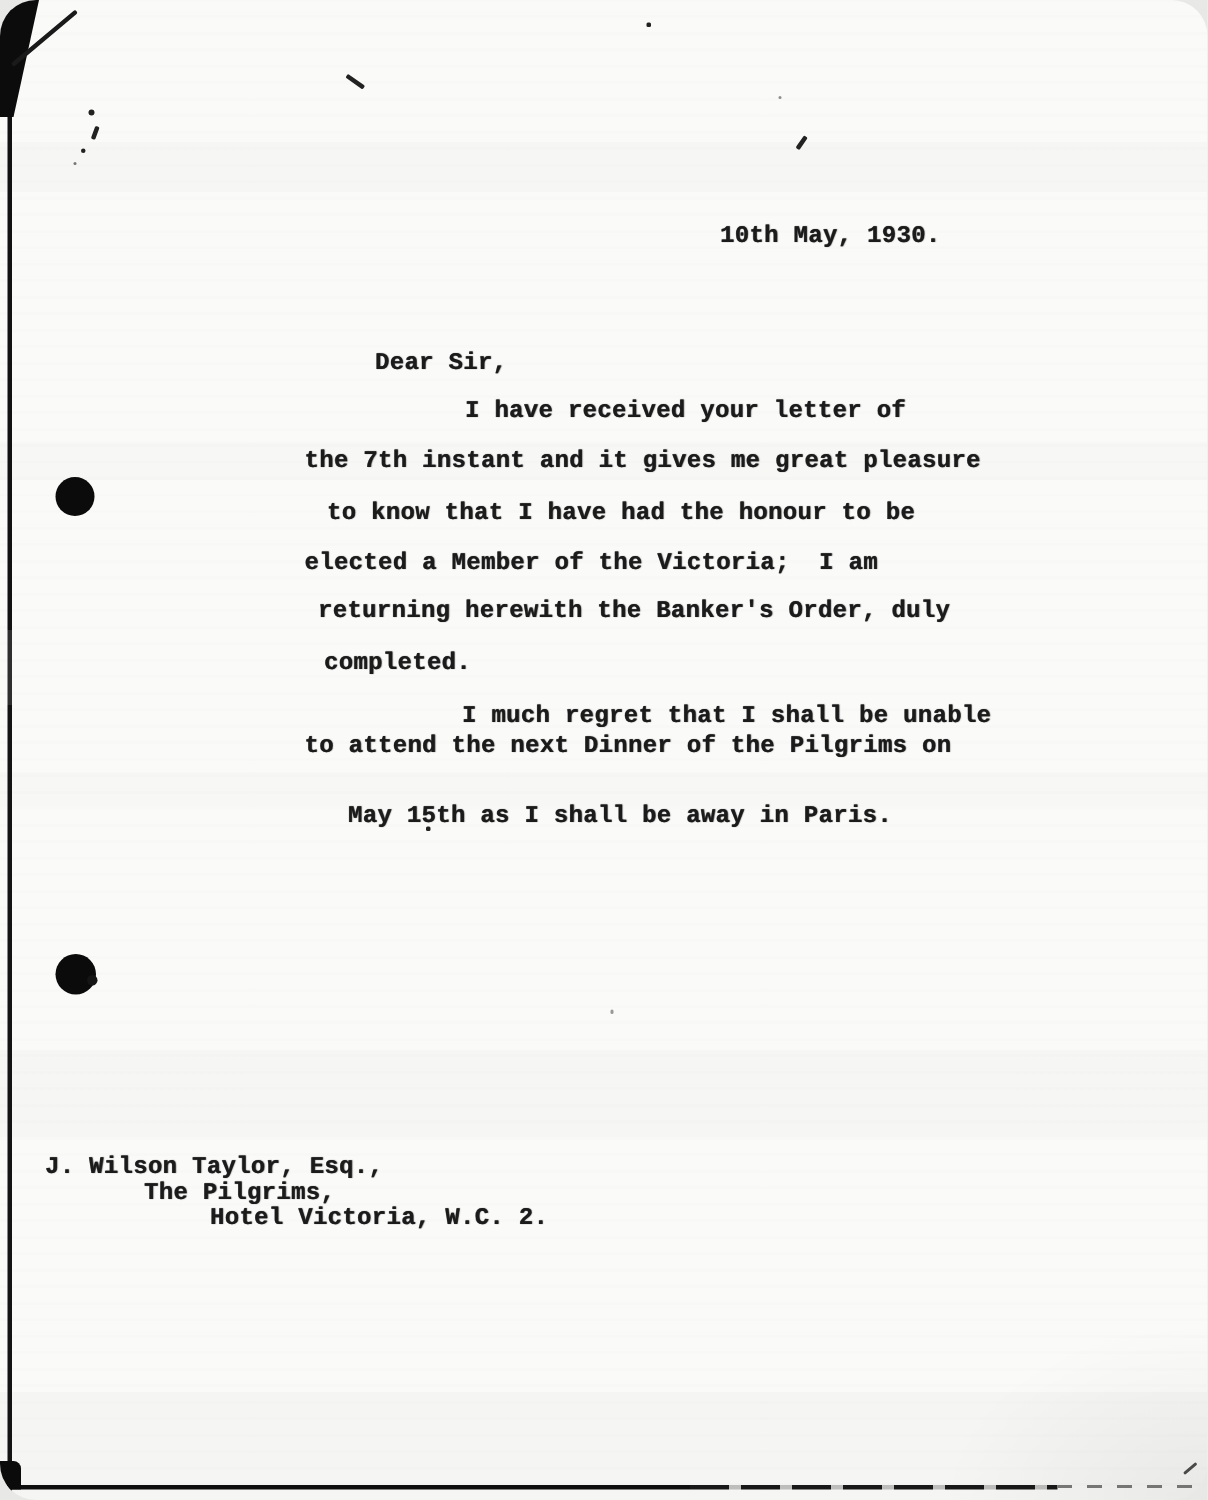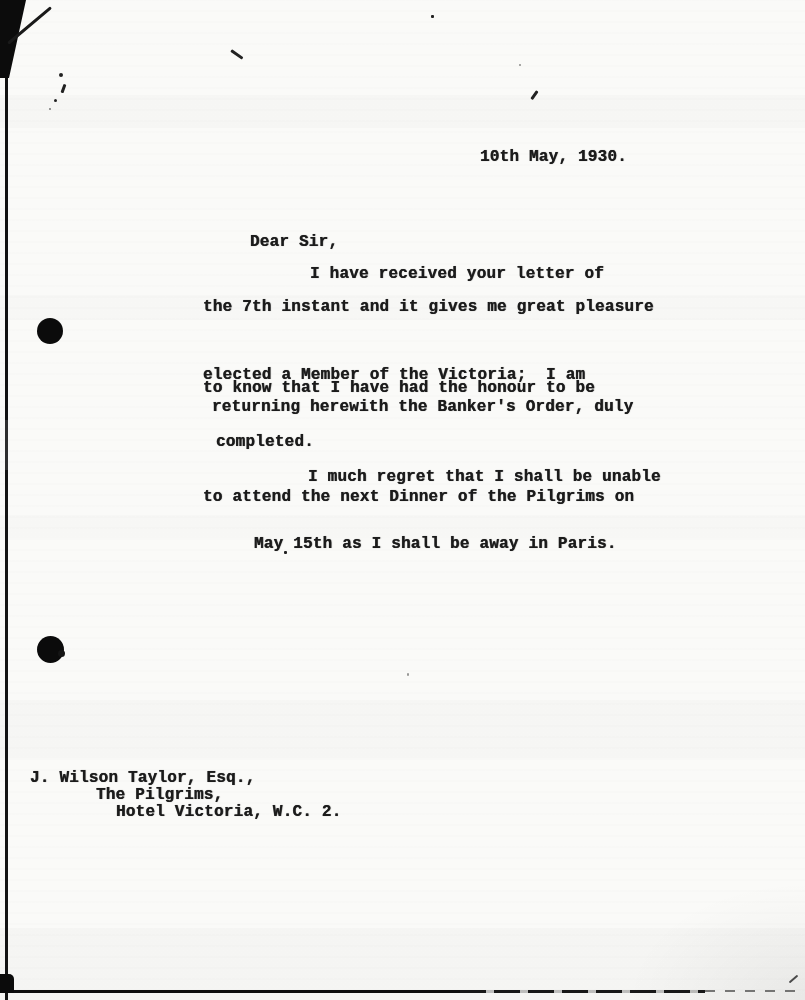--- a/index.html
+++ b/index.html
@@ -7,20 +7,21 @@
     padding: 0;
     background: #e8e8e6;
   }
   .page {
     position: relative;
     width: 805px;
     height: 1000px;
     background: #fafaf8;
     overflow: hidden;
     font-family: "Liberation Mono", "DejaVu Sans Mono", monospace;
+    border-radius: 24px;
   }
   
   .scan-noise {
     position: absolute;
     inset: 0;
     background:
       linear-gradient(180deg,
         transparent 0 95px,  rgba(0,0,0,0.016) 95px 128px,  transparent 128px 295px,
         rgba(0,0,0,0.011) 295px 320px, transparent 320px 515px,
         rgba(0,0,0,0.011) 515px 538px, transparent 538px 700px,
@@ -148,32 +149,32 @@
   <div class="speck s10"></div>
   <div class="speck s11"></div>
 
   <div class="line" style="left:480px; top:147px;">10th May, 1930.</div>
 
   <div class="line" style="left:207px; top:232px;padding-left:43px;">Dear Sir,</div>
 
   <div>
     <div class="line" style="left:310px; top:264px;">I have received your letter of</div>
     <div class="line" style="left:203px; top:297px;">the 7th instant and it gives me great pleasure</div>
-    <div class="line" style="left:203px; top:332px;margin-top:46px;">to know that I have had the honour to be</div>
+    <div class="line" style="left:218px; top:332px;">to know that I have had the honour to be</div>
     <div class="line" style="left:203px; top:365px;">elected a Member of the Victoria;  I am</div>
     <div class="line" style="left:212px; top:397px;">returning herewith the Banker's Order, duly</div>
     <div class="line" style="left:216px; top:432px;">completed.</div>
   </div>
 
   <div>
     <div class="line" style="left:308px; top:467px;">I much regret that I shall be unable</div>
     <div class="line" style="left:203px; top:487px;">to attend the next Dinner of the Pilgrims on</div>
-    <div class="line" style="left:217px; top:534px;padding-left:37px;">May 15th as I shall be away in Paris.</div>
+    <div class="line" style="left:195px; top:534px;padding-left:37px;">May 15th as I shall be away in Paris.</div>
   </div>
 
 
   <div>
     <div class="line" style="left:30px; top:768px;">J. Wilson Taylor, Esq.,</div>
     <div class="line" style="left:96px; top:785px;">The Pilgrims,</div>
-    <div class="line" style="left:116px; top:802px;">Hotel Victoria, W.C. 2.</div>
+    <div class="line" style="left:140px; top:802px;">Hotel Victoria, W.C. 2.</div>
   </div>
 
 </div>
 
 </body></html>

